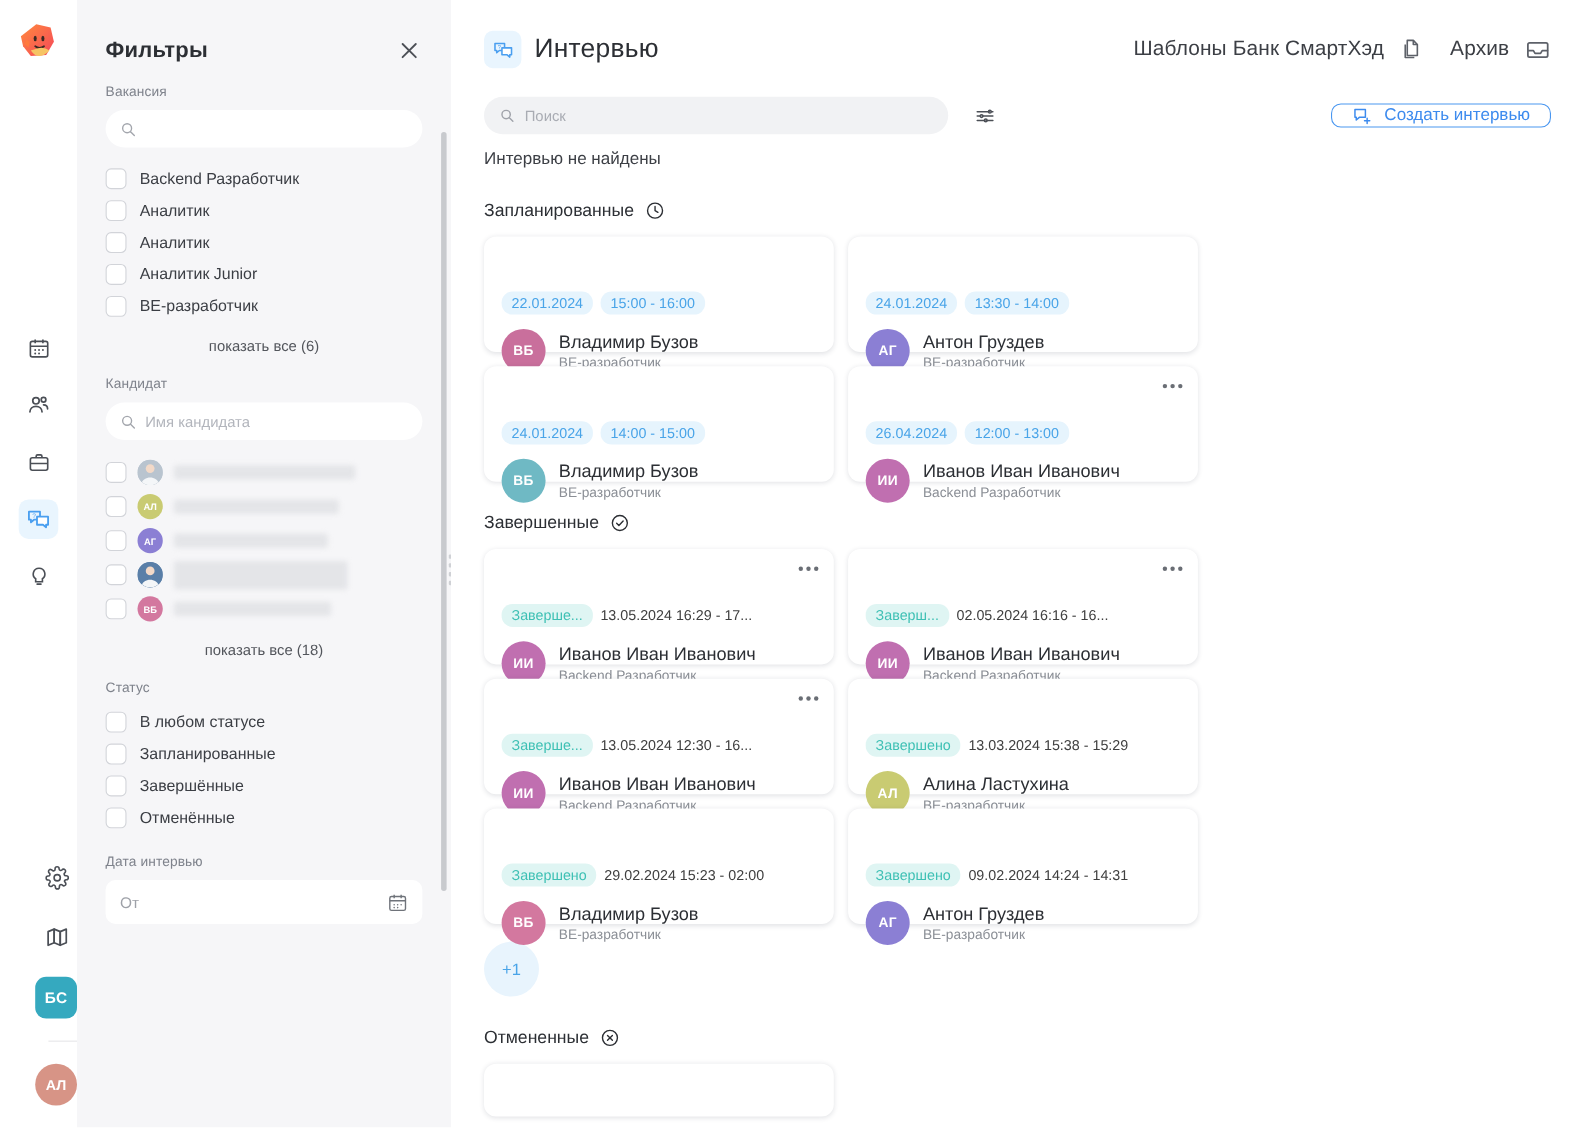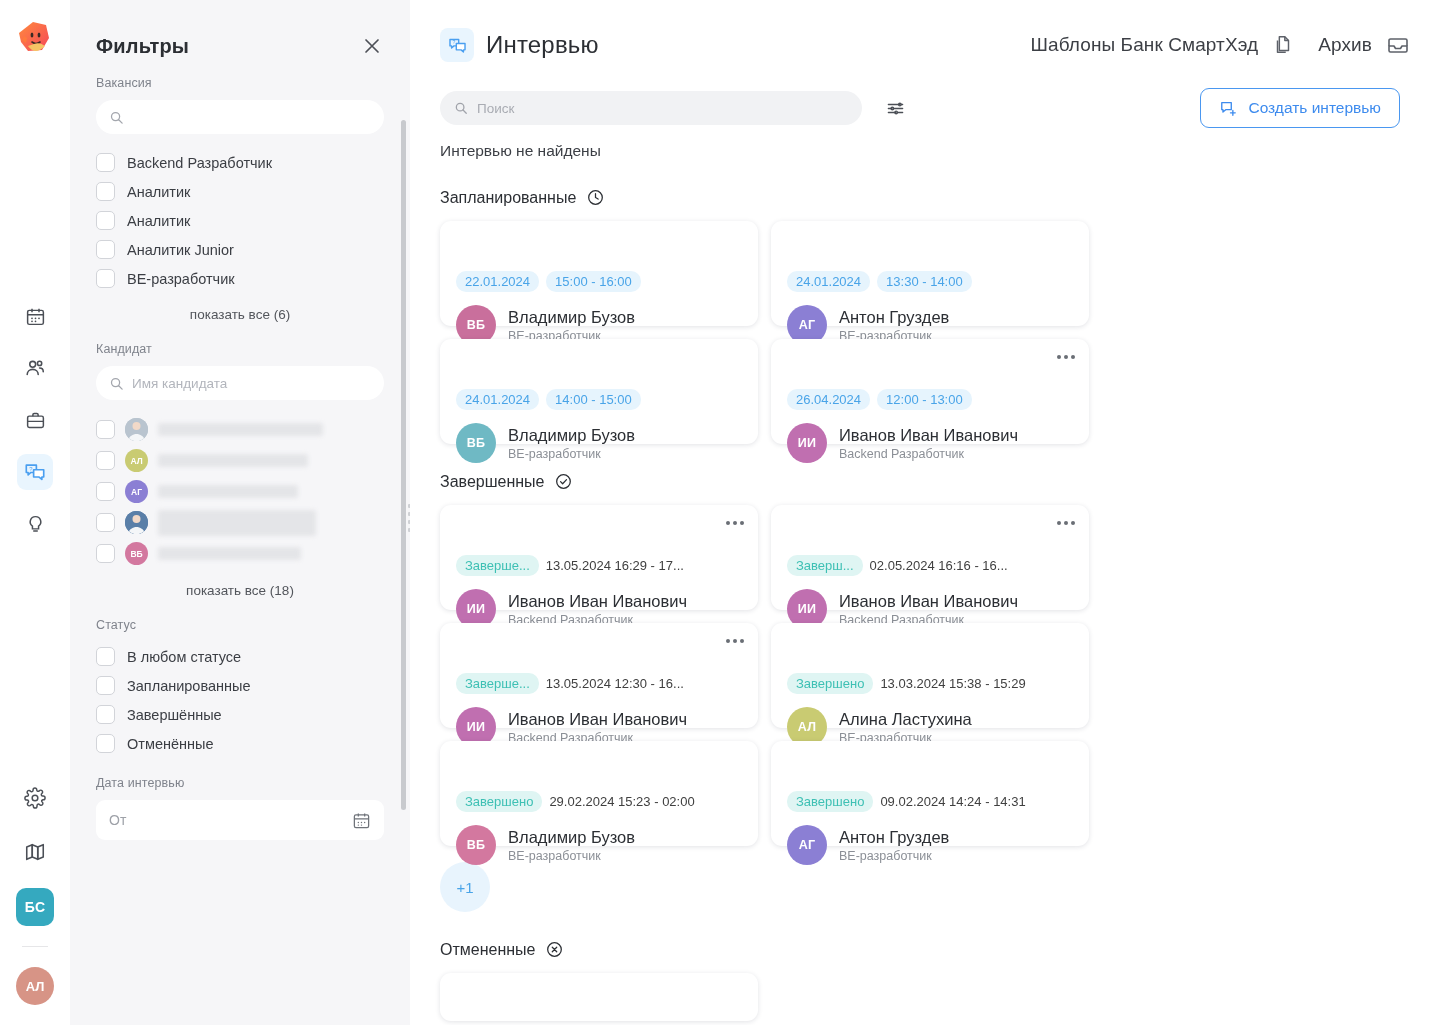--- a/index.html
+++ b/index.html
@@ -23,21 +23,21 @@
   }
   .logo { margin-top: 16px; width: 44px; height: 44px; }
   .rail-nav { margin-top: 238px; display: flex; flex-direction: column; align-items: center; gap: 16px; }
   .rail-btn {
     width: 36px; height: 36px; border-radius: 9px;
     display: flex; align-items: center; justify-content: center;
     cursor: pointer;
   }
   .rail-btn.active { background: #e9f5fe; }
   .rail-bottom { position: absolute; bottom: 0; left: 0; right: 0;
-    display: flex; flex-direction: column; align-items: center; gap: 18px; padding-bottom: 20px; }
+    display: flex; flex-direction: column; align-items: flex-end; gap: 18px; padding-bottom: 20px; }
   .rail-sep { width: 26px; height: 1px; background: #e6e6e8; margin: 2px 0; }
   .org-badge {
     width: 38px; height: 38px; border-radius: 10px; background: #35a9bf;
     color: #fff; font-size: 14px; font-weight: 600;
     display: flex; align-items: center; justify-content: center;
     letter-spacing: .3px; cursor: pointer;
   }
   .user-badge {
     width: 38px; height: 38px; border-radius: 50%; background: #d79486;
     color: #fff; font-size: 13px; font-weight: 600;
@@ -109,31 +109,31 @@
   .topbar { display: flex; align-items: center; padding: 28px 30px 0 30px; }
   .page-icon {
     width: 34px; height: 34px; border-radius: 8px; background: #e9f5fe;
     display: flex; align-items: center; justify-content: center; margin-right: 12px;
   }
   .page-title { font-size: 24px; font-weight: 500; color: #2c2f34; letter-spacing: .2px; }
   .top-actions { margin-left: auto; display: flex; align-items: center; gap: 24px; }
   .top-link { display: flex; align-items: center; gap: 14px; cursor: pointer; }
   .top-link-text { font-size: 19px; color: #3c3f45; letter-spacing: .1px; }
 
-  .searchbar-row { display: flex; align-items: center; padding: 26px 40px 0 30px; gap: 20px; }
+  .searchbar-row { display: flex; align-items: center; padding: 26px 30px 0 30px; gap: 20px; }
   .search-box {
     width: 422px; height: 34px; border-radius: 18px; background: #f1f2f4;
     display: flex; align-items: center; gap: 9px; padding: 0 14px; cursor: text;
   }
   .search-box input { border: 0; outline: 0; background: transparent; flex: 1;
     font-family: inherit; font-size: 13.5px; color: #33363b; }
   .search-box input::placeholder { color: #a9acb3; }
   .tune-btn { width: 26px; height: 26px; display: flex; align-items: center; justify-content: center; cursor: pointer; }
   .create-btn {
-    margin-left: auto; height: 40px; border-radius: 9px;
+    margin-left: auto; height: 22px; border-radius: 9px;
     border: 1.3px solid #4a97f0; color: #3d8bee; background: #fff;
     display: flex; align-items: center; gap: 10px; padding: 0 18px;
     font-size: 15.5px; cursor: pointer; font-family: inherit;
   }
 
   .content { padding: 0 30px; }
   .sec-head { display: flex; align-items: center; gap: 10px; margin: 28px 0 0 0; }
   .sec-title { font-size: 16px; font-weight: 500; color: #2c2f34; }
   .empty-text { font-size: 15.5px; color: #3c3f45; margin-top: 14px; }
 

